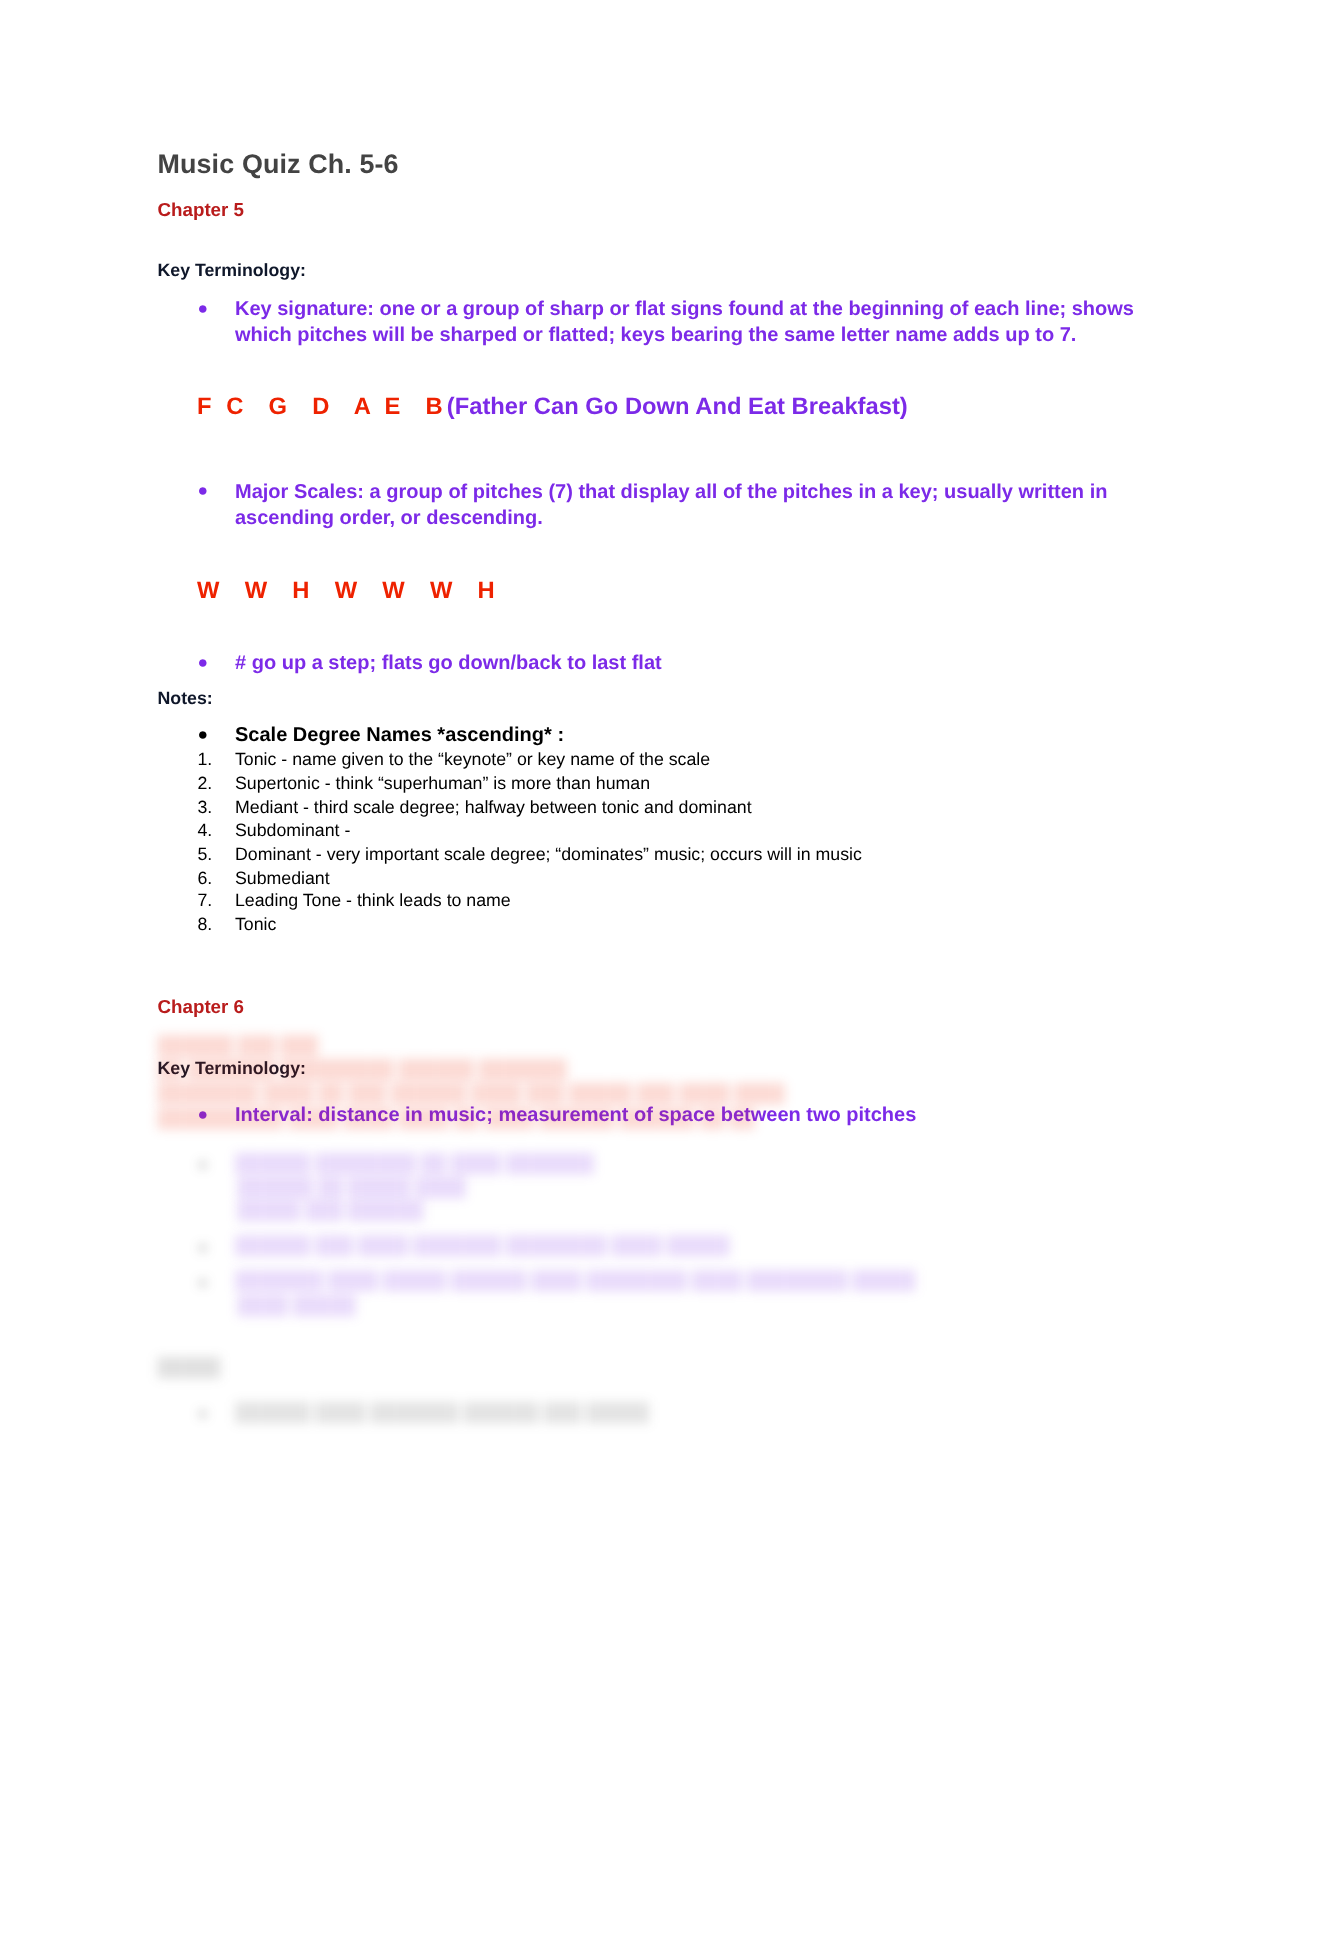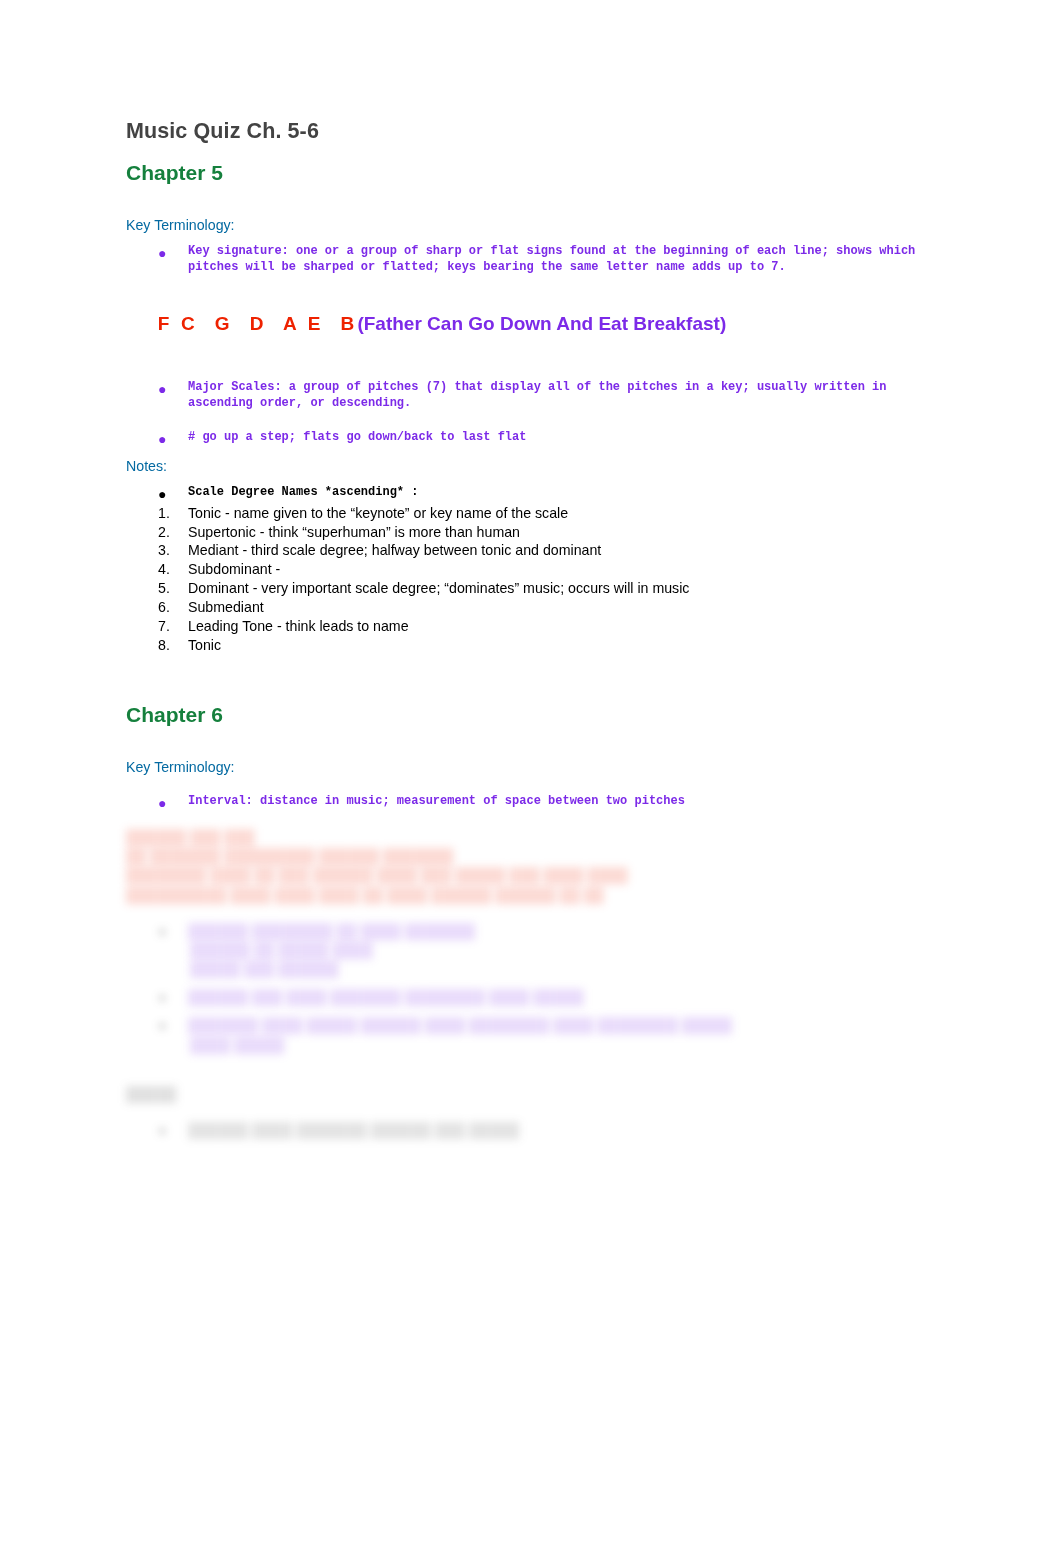--- a/index.html
+++ b/index.html
@@ -36,31 +36,31 @@
   .doc-title {
     font-size: 21.5px;
     font-weight: bold;
     color: #434343;
     letter-spacing: 0.1px;
     margin: 0 0 14px 0;
     line-height: 1.25;
   }
 
   .chapter-heading {
-    font-size: 21px;
-    font-weight: bold;
-    color: #15803d;
+    font-size: 15px;
+    font-weight: bold;
+    color: #b91c1c;
     margin: 0;
     line-height: 1.3;
   }
 
   .section-label {
     font-size: 14.2px;
-    font-weight: normal;
-    color: #0369a1;
+    font-weight: bold;
+    color: #0f172a;
     margin: 0;
     line-height: 1.35;
   }
 
   .spacer-lg { height: 30px; }
   .spacer-md { height: 17px; }
   .spacer-sm { height: 9px; }
   .spacer-xl { height: 46px; }
 
   
@@ -74,24 +74,23 @@
     width: 30px;
     margin-left: 32px;
     font-size: 14px;
     line-height: 1.32;
     color: #000000;
     text-align: left;
   }
   .bullet-mark.purple { color: #7c2ae8; }
   .bullet-text {
     flex: 1 1 auto;
-    font-size: 12px;
+    font-size: 16px;
     font-weight: bold;
     line-height: 1.32;
-    font-family: Liberation Mono, monospace;
   }
   .purple-text {
     color: #7c2ae8;
     font-weight: bold;
   }
   .black-text {
     color: #000000;
     font-weight: bold;
   }
 
@@ -207,20 +206,23 @@
 
     <div class="spacer-sm"></div>
 
     <div class="bullet-row">
       <span class="bullet-mark purple">●</span>
       <span class="bullet-text purple-text">Major Scales: a group of pitches (7) that display all of the pitches in a key; usually written in ascending order, or descending.</span>
     </div>
 
     <div class="spacer-sm"></div>
 
+    <div class="mnemonic">
+      <span class="red-letters">W  W  H  W  W  W  H</span>
+    </div>
 
     <div class="spacer-sm"></div>
 
     <div class="bullet-row">
       <span class="bullet-mark purple">●</span>
       <span class="bullet-text purple-text"># go up a step; flats go down/back to last flat</span>
     </div>
 
     <div class="spacer-sm"></div>
 

